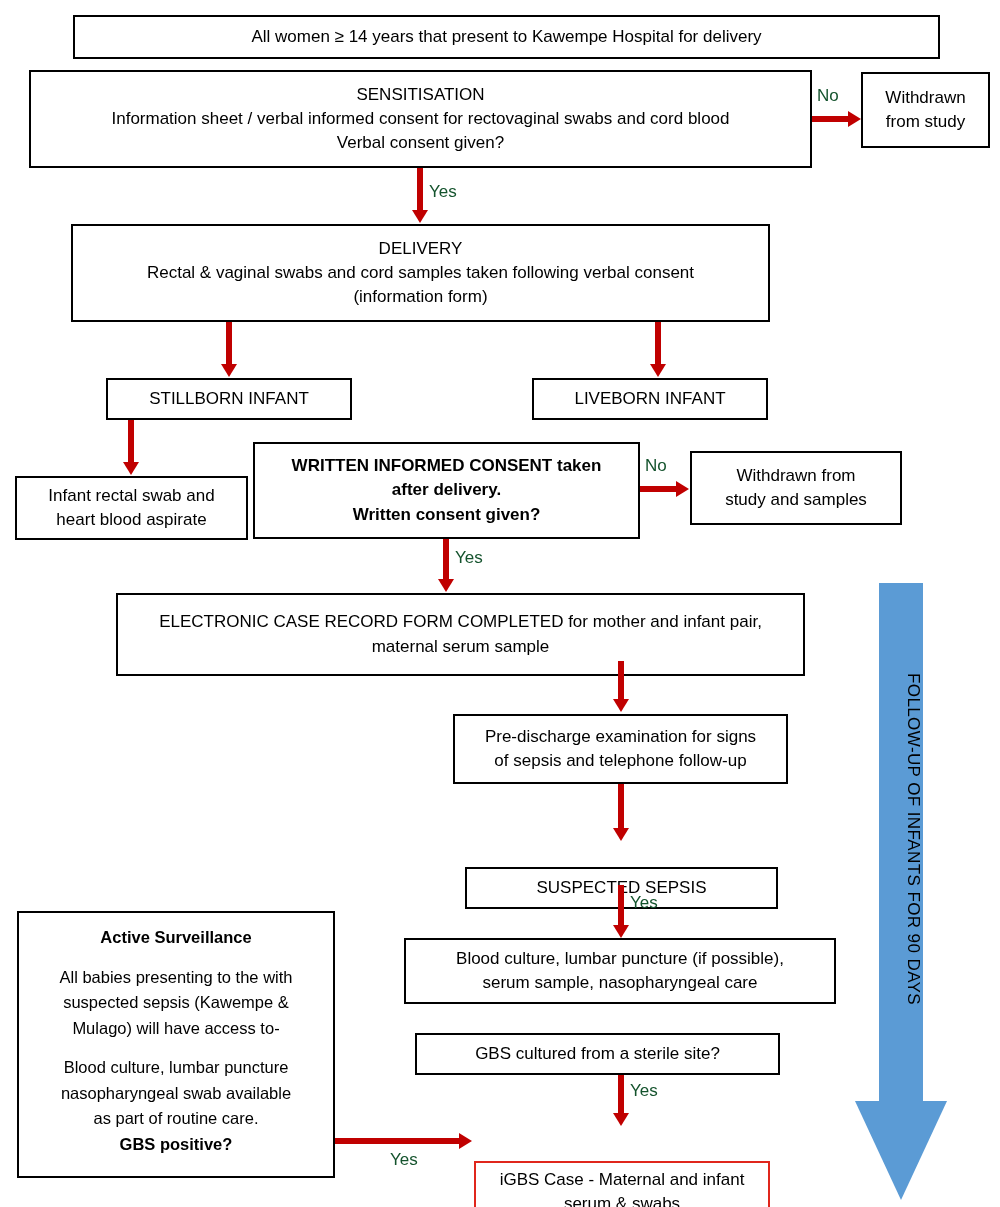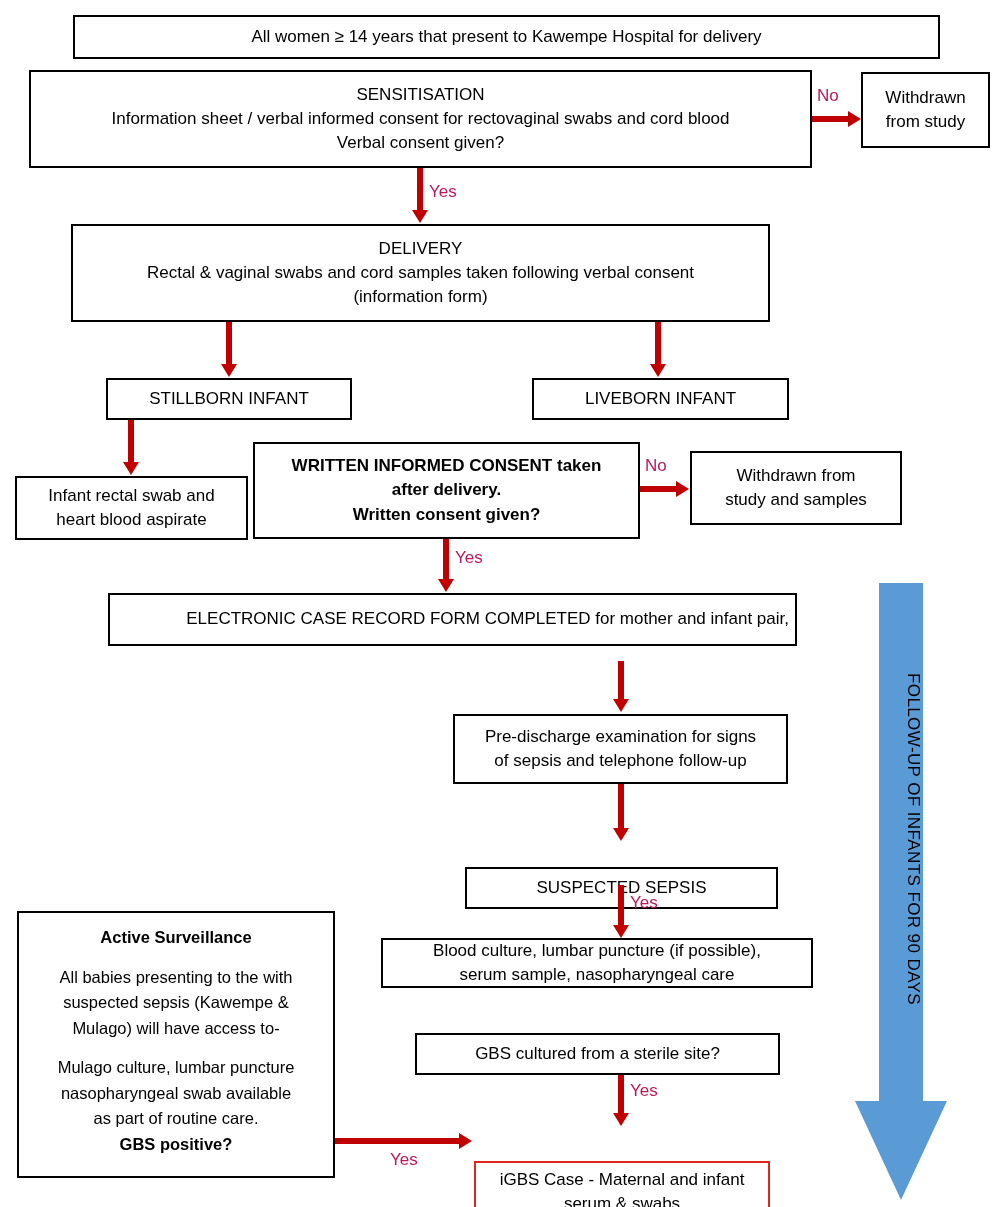--- a/index.html
+++ b/index.html
@@ -30,21 +30,21 @@
     padding: 2px 6px;
   }
   .box.red {
     border-color: #e0261c;
     margin-top: 36px;
   }
   .box .inner { width: 100%; }
   .lbl {
     position: absolute;
     font-size: 17px;
-    color: #be185d;
+    color: #14532d;
     white-space: nowrap;
   }
   
   .arrow-v {
     position: absolute;
     width: 0;
   }
   .arrow-v .shaft {
     position: absolute;
     left: -3px;
@@ -178,21 +178,21 @@
 
   <div class="arrow-v" style="left:658px; top:322px; height:58px;">
     <div class="shaft" style="height:44px;"></div>
     <div class="head" style="top:42px;"></div>
   </div>
 
   <div class="box" style="left:106px; top:378px; width:246px; height:42px;">
     <span class="inner">STILLBORN INFANT</span>
   </div>
 
-  <div class="box" style="left:532px; top:378px; width:257px; height:42px;">
+  <div class="box" style="left:532px; top:378px; width:236px; height:42px;">
     <span class="inner">LIVEBORN INFANT</span>
   </div>
 
   <div class="arrow-v" style="left:131px; top:420px; height:57px;">
     <div class="shaft" style="height:44px;"></div>
     <div class="head" style="top:42px;"></div>
   </div>
 
   <div class="box" style="left:15px; top:476px; width:233px; height:64px;">
     <div class="inner">
@@ -221,23 +221,24 @@
       <div>study and samples</div>
     </div>
   </div>
 
   <div class="arrow-v" style="left:446px; top:539px; height:55px;">
     <div class="shaft" style="height:42px;"></div>
     <div class="head" style="top:40px;"></div>
   </div>
   <div class="lbl" style="left:455px; top:548px;">Yes</div>
 
-  <div class="box" style="left:108px; top:593px; width:689px; height:53px;text-align:right;">
+  <div class="box" style="left:116px; top:593px; width:689px; height:83px;">
     <div class="inner">
       <div>ELECTRONIC CASE RECORD FORM COMPLETED for mother and infant pair,</div>
+      <div>maternal serum sample</div>
     </div>
   </div>
 
   <div class="arrow-v" style="left:621px; top:661px; height:53px;">
     <div class="shaft" style="height:40px;"></div>
     <div class="head" style="top:38px;"></div>
   </div>
 
   <div class="box" style="left:453px; top:714px; width:335px; height:70px;">
     <div class="inner">
@@ -254,21 +255,21 @@
   <div class="box" style="left:465px; top:843px; width:313px; height:42px;margin-top:24px;">
     <span class="inner">SUSPECTED SEPSIS</span>
   </div>
 
   <div class="arrow-v" style="left:621px; top:885px; height:54px;">
     <div class="shaft" style="height:42px;"></div>
     <div class="head" style="top:40px;"></div>
   </div>
   <div class="lbl" style="left:630px; top:893px;">Yes</div>
 
-  <div class="box" style="left:381px; top:938px; width:432px; height:50px;align-items:center;">
+  <div class="box" style="left:404px; top:938px; width:432px; height:66px;align-items:center;">
     <div class="inner">
       <div>Blood culture, lumbar puncture (if possible),</div>
       <div>serum sample, nasopharyngeal care</div>
     </div>
   </div>
 
   <div class="box" style="left:415px; top:1033px; width:365px; height:42px;">
     <span class="inner">GBS cultured from a sterile site?</span>
   </div>
 
@@ -286,21 +287,21 @@
   </div>
 
   <div class="box" style="left:17px; top:911px; width:318px; height:267px; font-size:16.5px; line-height:1.55; align-items:flex-start; padding-top:12px;">
     <div class="inner">
       <div class="bold surv-line">Active Surveillance</div>
       <div class="surv-gap"></div>
       <div class="surv-line">All babies presenting to the with</div>
       <div class="surv-line">suspected sepsis (Kawempe &amp;</div>
       <div class="surv-line">Mulago) will have access to-</div>
       <div class="surv-gap"></div>
-      <div class="surv-line">Mulago culture, lumbar puncture</div>
+      <div class="surv-line">Blood culture, lumbar puncture</div>
       <div class="surv-line">nasopharyngeal swab available</div>
       <div class="surv-line">as part of routine care.</div>
       <div class="bold surv-line">GBS positive?</div>
     </div>
   </div>
 
   <div class="arrow-h" style="left:335px; top:1141px; width:139px;">
     <div class="shaft" style="width:126px;"></div>
     <div class="head" style="left:124px;"></div>
   </div>

